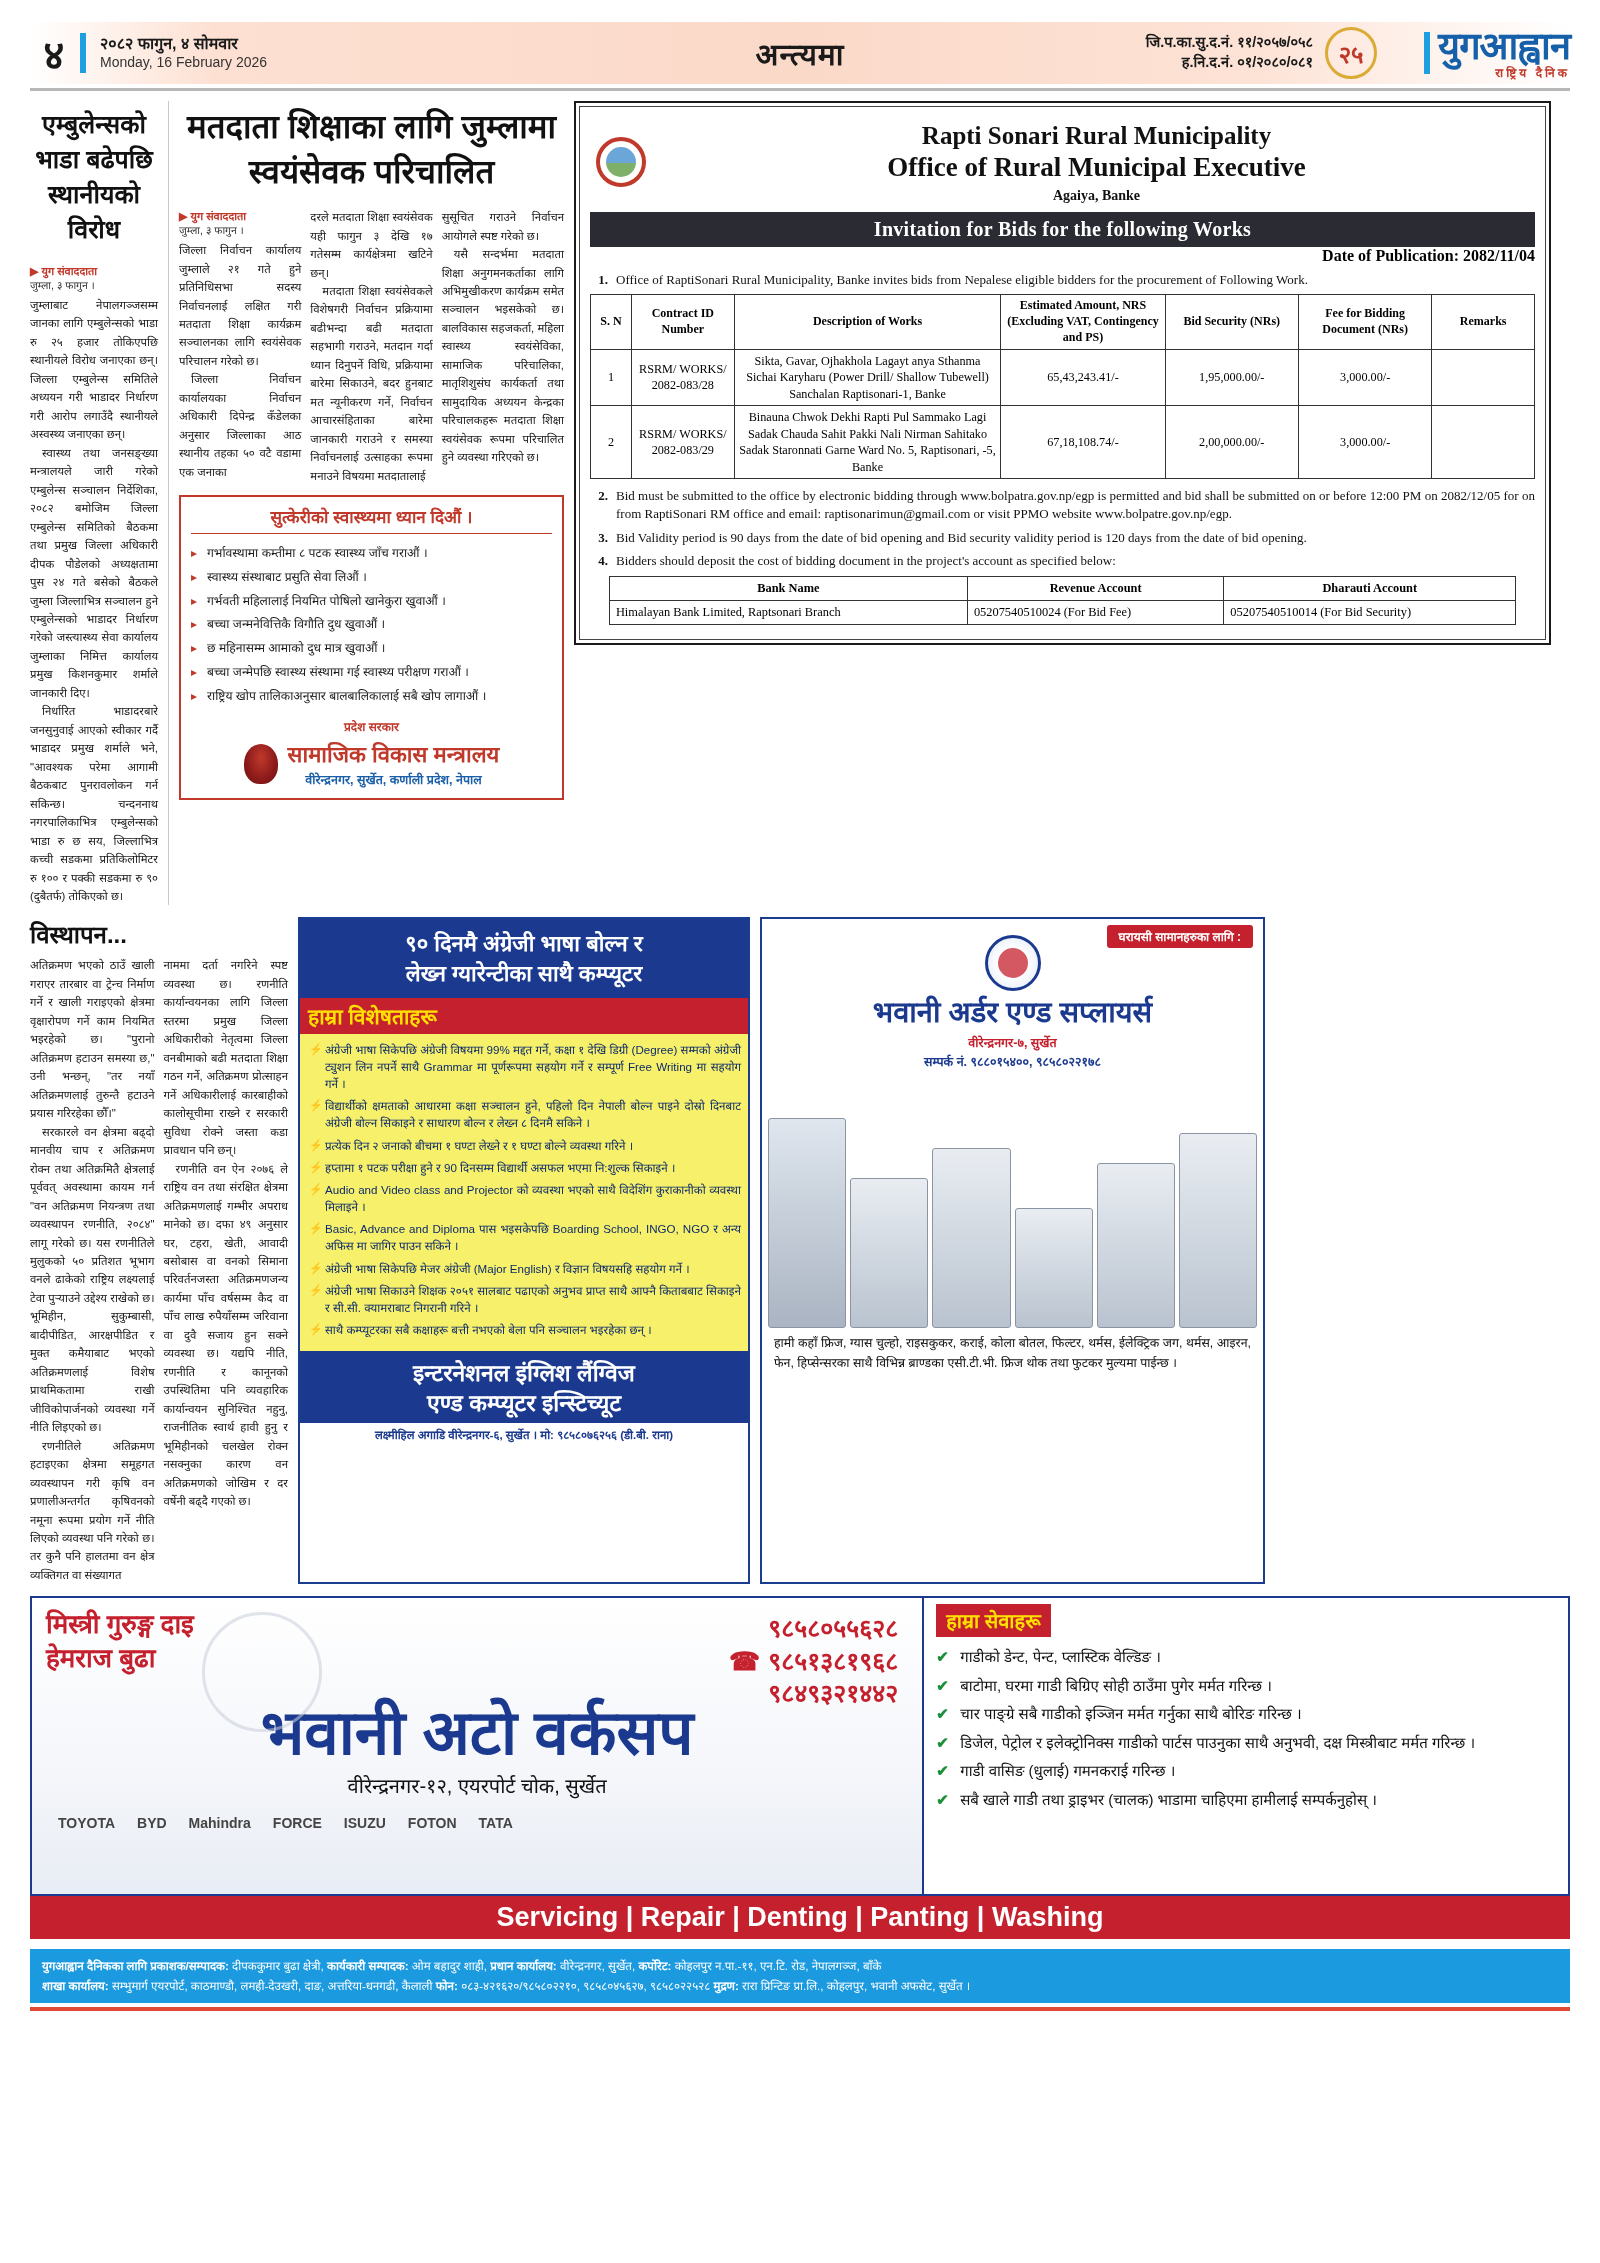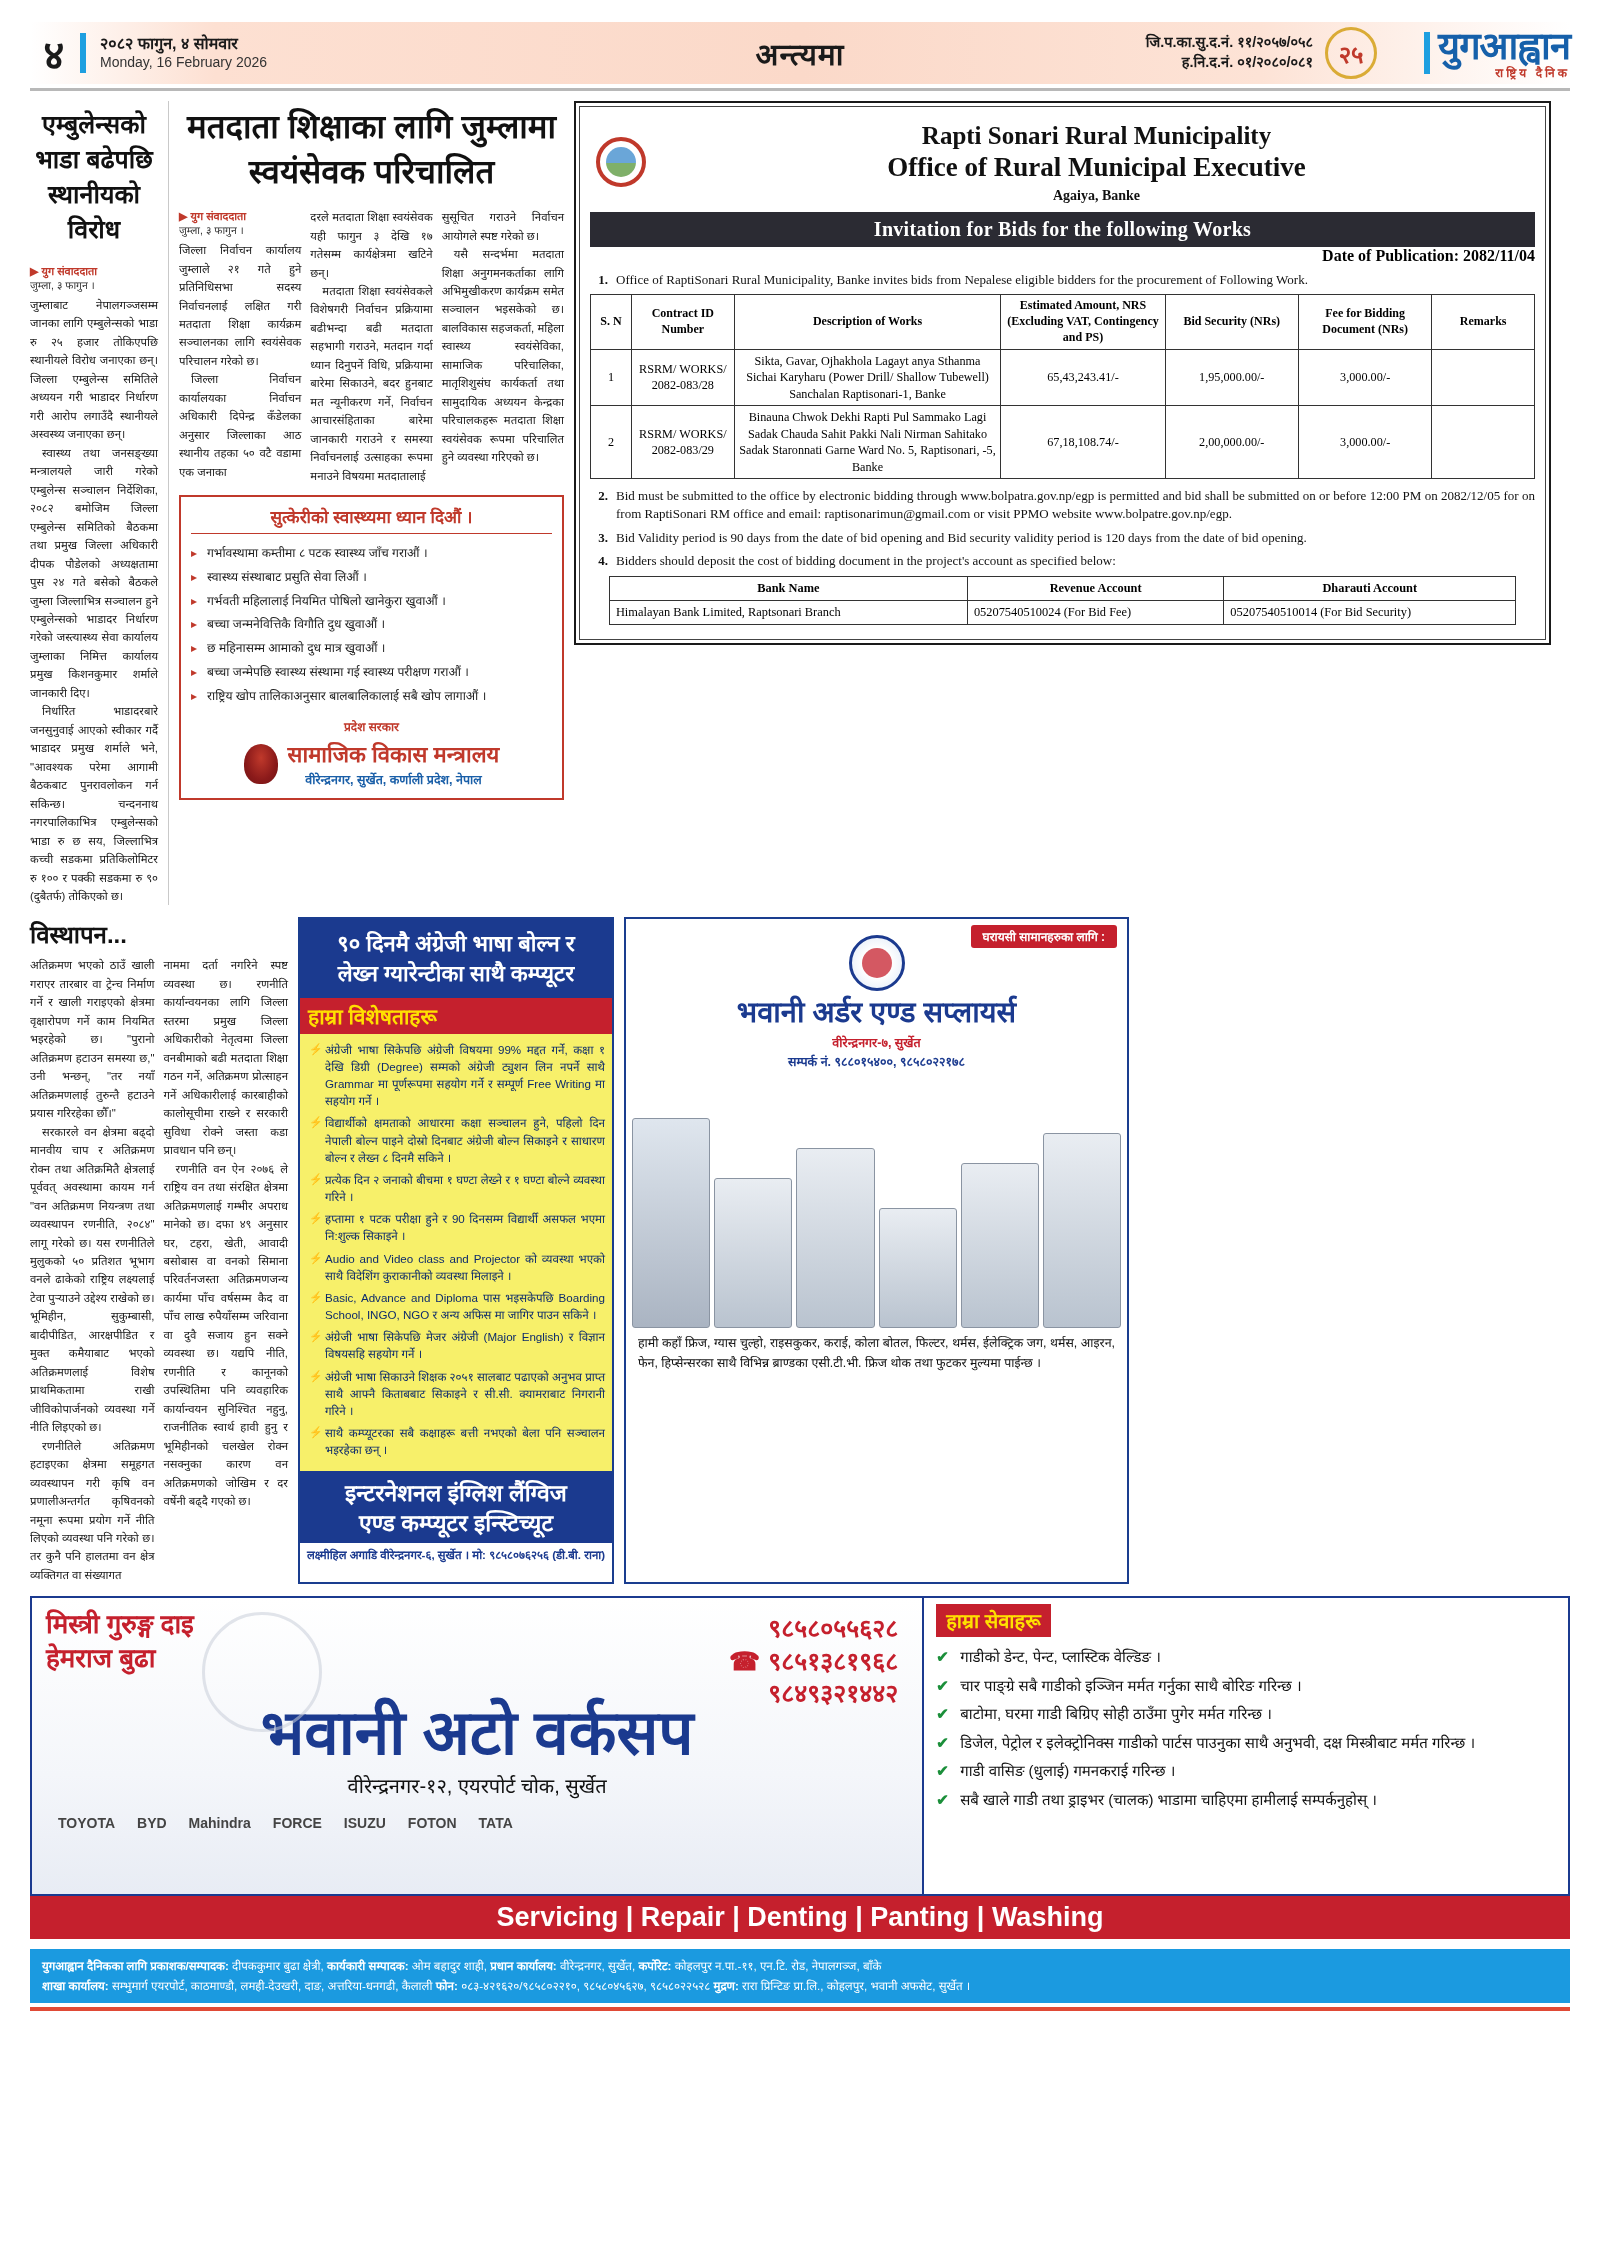--- a/index.html
+++ b/index.html
@@ -111,21 +111,21 @@
   table.banktbl { width:96%; margin: 5px auto 4px auto; border-collapse:collapse; font-family:"Liberation Serif", serif;}
   table.banktbl th, table.banktbl td { border:1px solid #333; padding:4px 6px; font-size:12.4px; }
   table.banktbl th { text-align:center; font-weight:bold;}
 
   
   .mid-section { display:flex; gap: 10px; margin-top: 12px; }
   .mid-news { width: 258px; }
   .mid-head { font-size: 24px; font-weight:600; color:#111; margin-bottom:6px;}
 
   
-  .eng-ad { width: 316px; border: 2px solid #1a3d8f; background:#fff; }
+  .eng-ad { width: 452px; border: 2px solid #1a3d8f; background:#fff; }
   .eng-top { background:#1b3a8f; color:#fff; text-align:center; padding: 10px 6px 9px 6px;}
   .eng-top .l1, .eng-top .l2 { font-size: 22px; font-weight:bold; line-height:1.35; color:#ffffff;}
   .eng-red { background:#c5202d; padding: 4px 8px; }
   .eng-red span { font-size: 21px; font-weight:bold; color:#ffe000; }
   .eng-body { background:#f7f06a; padding: 7px 7px 8px 9px;}
   .eng-body ul { list-style:none;}
   .eng-body li { font-size: 11.6px; line-height:1.48; color:#0d2b6b; margin-bottom:5px; padding-left:16px; position:relative; text-align:justify;}
   .eng-body li::before{ content:"\26A1"; position:absolute; left:0; color:#1b3a8f; font-size:11px;}
   .eng-foot { background:#1b3a8f; color:#fff; text-align:center; padding: 8px 5px 4px 5px;}
   .eng-foot .f1 { font-size: 23px; font-weight:bold; line-height:1.3;}
@@ -443,22 +443,22 @@
         <span class="brand-chip">FORCE</span>
         <span class="brand-chip">ISUZU</span>
         <span class="brand-chip">FOTON</span>
         <span class="brand-chip">TATA</span>
       </div>
     </div>
     <div class="svc-panel">
       <div class="svc-title">हाम्रा सेवाहरू</div>
       <ul class="svc-list">
         <li>गाडीको डेन्ट, पेन्ट, प्लास्टिक वेल्डिङ ।</li>
+        <li>बाटोमा, घरमा गाडी बिग्रिए सोही ठाउँमा पुगेर मर्मत गरिन्छ ।</li>
         <li>चार पाङ्ग्रे सबै गाडीको इञ्जिन मर्मत गर्नुका साथै बोरिङ गरिन्छ ।</li>
-        <li>बाटोमा, घरमा गाडी बिग्रिए सोही ठाउँमा पुगेर मर्मत गरिन्छ ।</li>
         <li>डिजेल, पेट्रोल र इलेक्ट्रोनिक्स गाडीको पार्टस पाउनुका साथै अनुभवी, दक्ष मिस्त्रीबाट मर्मत गरिन्छ ।</li>
         <li>गाडी वासिङ (धुलाई) गमनकराई गरिन्छ ।</li>
         <li>सबै खाले गाडी तथा ड्राइभर (चालक) भाडामा चाहिएमा हामीलाई सम्पर्कनुहोस् ।</li>
       </ul>
     </div>
   </div>
   <div class="services-bar">Servicing | Repair | Denting | Panting | Washing</div>
 
   <div class="footer">
     <div>

